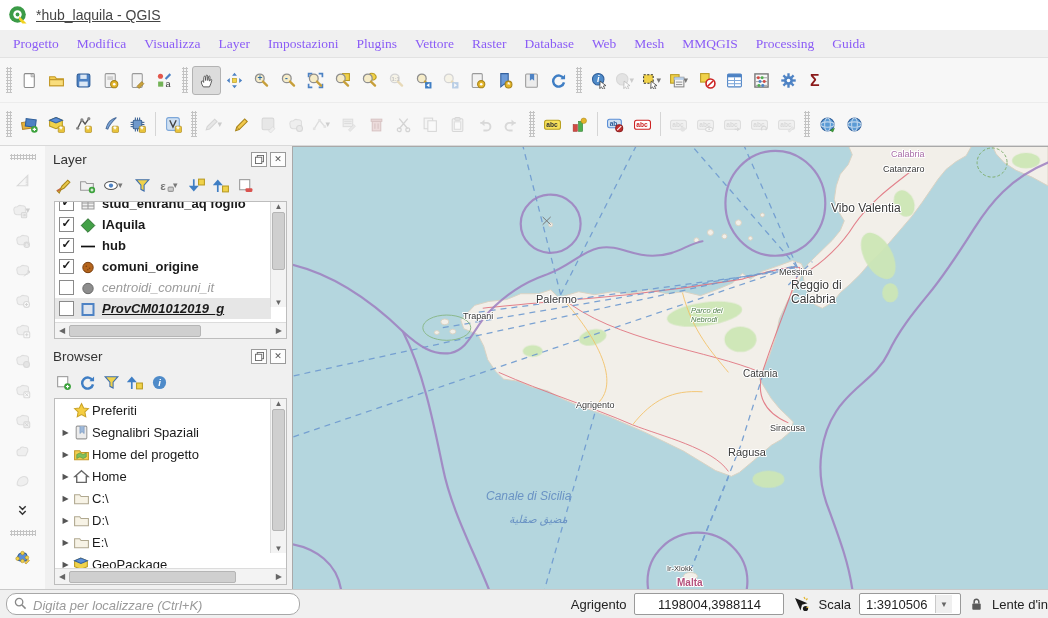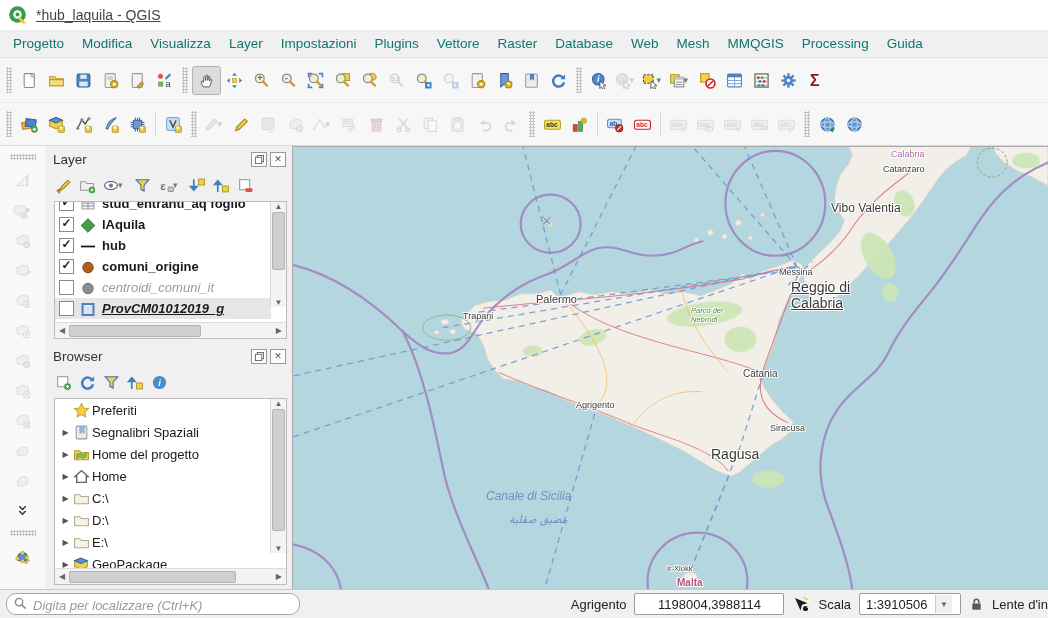--- a/index.html
+++ b/index.html
@@ -4,21 +4,21 @@
 <style>
   html,body{margin:0;padding:0;background:#d8d8d8;}
   #app{width:1048px;height:618px;background:#fff;font-family:"Liberation Sans",sans-serif;
        display:flex;flex-direction:column;overflow:hidden;position:relative;font-size:13px;color:#333;}
   
   .titlebar{height:30px;background:#fff;display:flex;align-items:center;padding-left:8px;gap:8px;flex:0 0 auto;}
   .titlebar .t-text{font-size:14px;color:#444;text-decoration:underline;}
   
   .menubar{height:27px;background:#f0f0f0;display:flex;align-items:center;padding-left:4px;
            border-bottom:1px solid #e2e2e2;flex:0 0 auto;}
-  .menu-item{padding:4px 9px;color:#0f766e;font-size:13.5px;cursor:default;}
+  .menu-item{padding:4px 9px;color:#8b5cf6;font-size:13.5px;cursor:default;font-family:Liberation Serif, serif;}
   
   .toolbar{display:flex;align-items:center;background:#f7f7f7;padding:2px 2px;flex:0 0 auto;overflow:hidden;}
   .toolbar.tb1{height:40px;border-bottom:1px solid #ececec;}
   .toolbar.tb2{height:38px;border-bottom:1px solid #d9d9d9;}
   .tb-btn{width:27px;height:27px;border-radius:3px;display:flex;align-items:center;justify-content:center;
           flex:0 0 auto;position:relative;}
   .tb-btn.active{background:#dcdcdc;border:1px solid #b3b3b3;}
   .tb-btn.disabled{opacity:.33;}
   .tb-btn .ic{display:flex;}
   .dd{font-size:9px;color:#777;margin-left:-2px;width:9px;flex:0 0 auto;}
@@ -1184,25 +1184,25 @@
         </g>
 
         <g stroke="#777" stroke-width="1">
           <path d="M250,72 L258,80 M258,72 L250,80"></path>
         </g>
       </svg>
       <div id="map-labels">
           <span class="map-label city" style="left: 243px; top: 146px; font-size: 11px;">Palermo</span>
           <span class="map-label city" style="left: 170px; top: 164px; font-size: 9px;">Trapani</span>
           <span class="map-label city" style="left: 486px; top: 120px; font-size: 9px;">Messina</span>
-          <span class="map-label city" style="left: 498px; top: 132px; font-size: 14px; text-decoration: underline;">Reggio di
+          <span class="map-label city" style="left: 498px; top: 132px; font-size: 12px;">Reggio di
 Calabria</span>
           <span class="map-label city" style="left: 450px; top: 221px; font-size: 10px;">Catania</span>
           <span class="map-label city" style="left: 283px; top: 253px; font-size: 9px;">Agrigento</span>
-          <span class="map-label city" style="left: 418px; top: 299px; font-size: 14px;">Ragusa</span>
+          <span class="map-label city" style="left: 435px; top: 299px; font-size: 11px;">Ragusa</span>
           <span class="map-label city" style="left: 477px; top: 276px; font-size: 9px;">Siracusa</span>
           <span class="map-label city" style="left: 590px; top: 17px; font-size: 9px;">Catanzaro</span>
           <span class="map-label city" style="left: 538px; top: 55px; font-size: 12px;">Vibo Valentia</span>
           <span class="map-label region" style="left: 598px; top: 2px; font-size: 9px;">Calabria</span>
           <span class="map-label park" style="left: 398px; top: 160px; font-size: 7.5px;">Parco dei
 Nebrodi</span>
           <span class="map-label sea" style="left: 193px; top: 343px; font-size: 12px;">Canale di Sicilia</span>
           <span class="map-label sea" style="left: 216px; top: 366px; font-size: 11px;">مضيق صقلية</span>
           <span class="map-label city" style="left: 374px; top: 418px; font-size: 7.5px;">Ir-Xlokk</span>
           <span class="map-label malta" style="left: 384px; top: 430px; font-size: 10px;">Malta</span>

